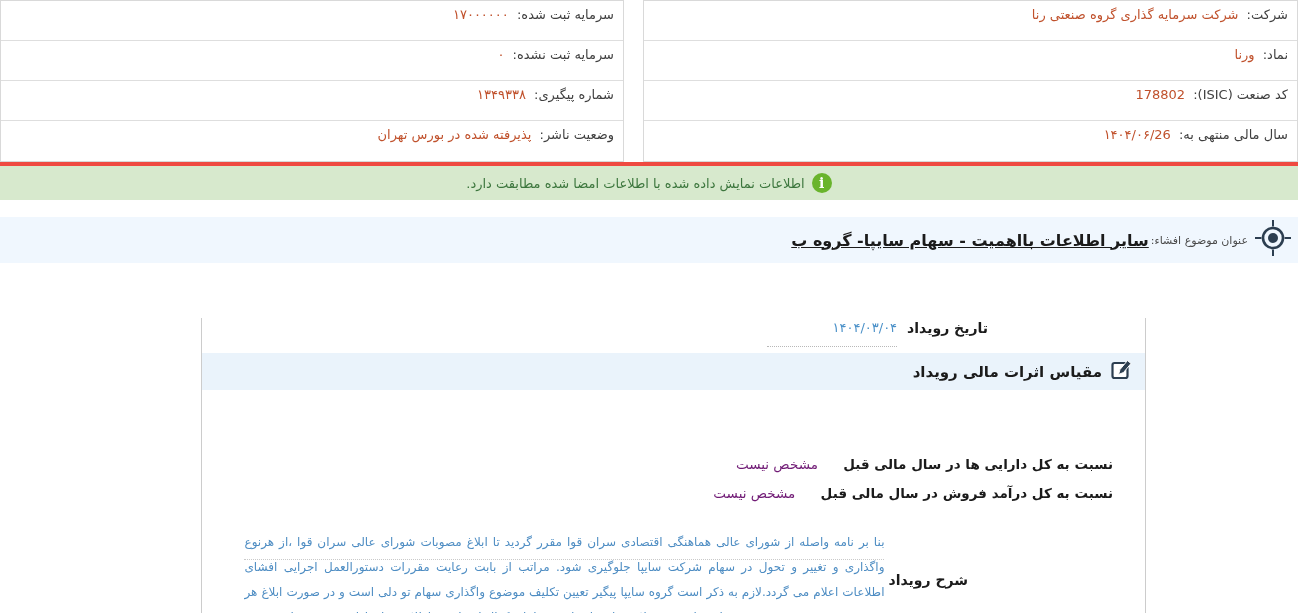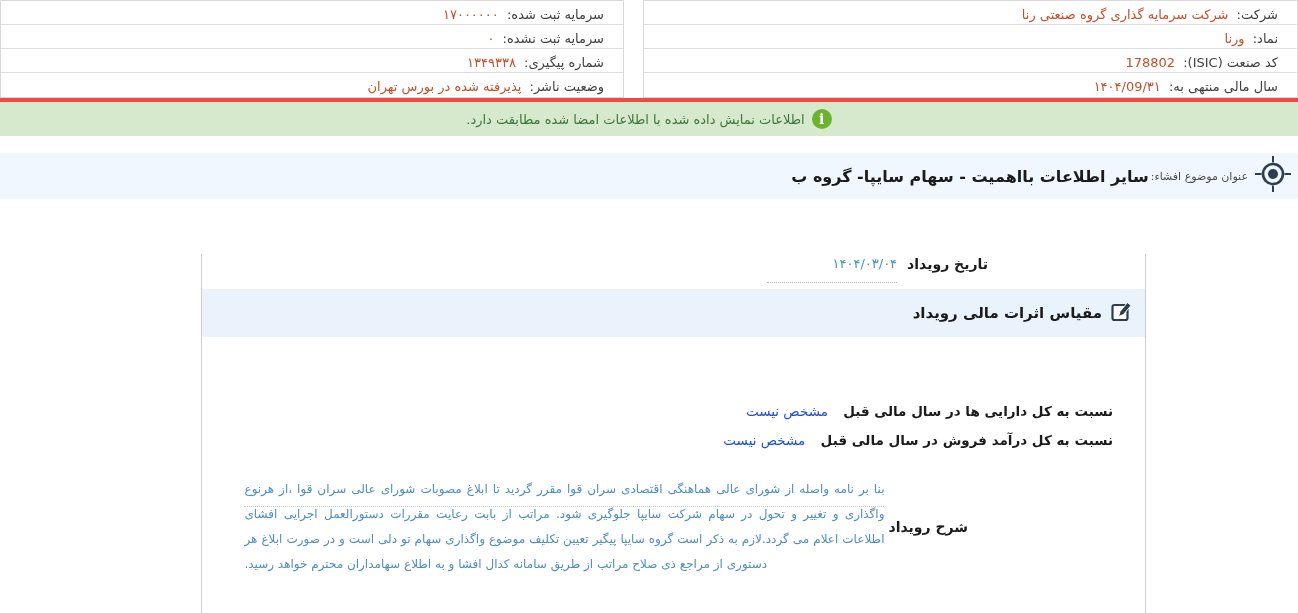--- a/index.html
+++ b/index.html
@@ -9,22 +9,22 @@
     font-family: "DejaVu Sans", sans-serif;
     direction: rtl;
   }
 
   
   .top-tables { display: flex; gap: 19px; }
   .info-table { border: 1px solid #d9d9d9; background: #fff; }
   .info-table.company { width: 655px; }
   .info-table.capital { width: 624px; }
   .info-row {
-    height: 24px; line-height: 27px; font-size: 13px;
-    padding: 0 19px; border-bottom: 1px solid #dedede;
+    height: 40px; line-height: 27px; font-size: 13px;
+    padding: 0 9px; border-bottom: 1px solid #dedede;
     white-space: nowrap; overflow: hidden; text-align: right;
   }
   .info-row:last-child { border-bottom: none; }
   .info-row .lbl { color: #3f3f3f; }
   .info-row .val { color: #c0512c; margin-right: 4px; }
 
   
   .red-divider { height: 4px; background: #ef4a41; }
   .success-banner {
     height: 34px; background: #d7e9cd;
@@ -42,21 +42,21 @@
   .gap-17 { height: 17px; background: #ffffff; }
 
   
   .subject-bar {
     height: 46px; background: #f0f7fe;
     display: flex; align-items: center;
     padding-right: 4px;
   }
   .target-icon { flex: 0 0 auto; margin-left: 4px; }
   .subject-label { font-size: 11px; color: #4a4a4a; margin-left: 2px; white-space: nowrap; }
-  .subject-title { font-size: 16px; font-weight: bold; color: #1b1b1b; white-space: nowrap; }
+  .subject-title { font-size: 16px; font-weight: bold; color: #1b1b1b; white-space: nowrap; text-decoration: underline; }
 
   
   .panel {
     margin-right: 152px; margin-left: 201px;
     width: 945px; min-height: 398px;
     background: #ffffff;
     border-left: 1px solid #cccccc; border-right: 1px solid #cccccc;
   }
 
   .date-row {
@@ -64,29 +64,29 @@
     display: flex; align-items: flex-start; height: 35px;
   }
   .date-label { font-size: 14px; font-weight: bold; color: #1b1b1b; line-height: 20px; }
   .date-field {
     width: 130px; margin-right: 10px; text-align: right;
     font-size: 13px; color: #4a90c8; line-height: 20px;
     border-bottom: 1px dotted #b8b8b8; padding-bottom: 8px;
   }
 
   .section-header {
-    height: 48px; background: #eaf3fb;
+    height: 37px; background: #eaf3fb;
     display: flex; align-items: center; padding-right: 12px; gap: 8px;
   }
   .section-title { font-size: 15px; font-weight: bold; color: #1b1b1b; }
 
   .ratios { margin-top: 60px; padding-right: 32px; }
   .ratio-row { line-height: 29px; font-size: 13.5px; text-align: right; white-space: nowrap; }
   .ratio-label { font-weight: bold; color: #1b1b1b; }
-  .ratio-value { color: #1d4ed8; margin-right: 11px; }
+  .ratio-value { color: #701a75; margin-right: 21px; }
 
   .desc-row {
     margin-top: 22px; padding-right: 177px;
     display: flex; align-items: center;
   }
   .desc-label { font-size: 14px; font-weight: bold; color: #1b1b1b; white-space: nowrap; flex: 0 0 auto; }
   .desc-text {
     width: 640px; margin-right: 4px;
     font-size: 12px; line-height: 25px; color: #4e8dc3;
     text-align: justify; text-align-last: left;
@@ -109,21 +109,21 @@
     <div class="info-row">
       <span class="lbl">نماد:</span>
       <span class="val">ورنا</span>
     </div>
     <div class="info-row">
       <span class="lbl">کد صنعت (ISIC):</span>
       <span class="val">178802</span>
     </div>
     <div class="info-row">
       <span class="lbl">سال مالی منتهی به:</span>
-      <span class="val">۱۴۰۴/09/۳۱</span>
+      <span class="val">۱۴۰۴/۰۶/26</span>
     </div>
   </div>
   <div class="info-table capital">
     <div class="info-row">
       <span class="lbl">سرمایه ثبت شده:</span>
       <span class="val">۱۷۰۰۰۰۰۰</span>
     </div>
     <div class="info-row">
       <span class="lbl">سرمایه ثبت نشده:</span>
       <span class="val">۰</span>

